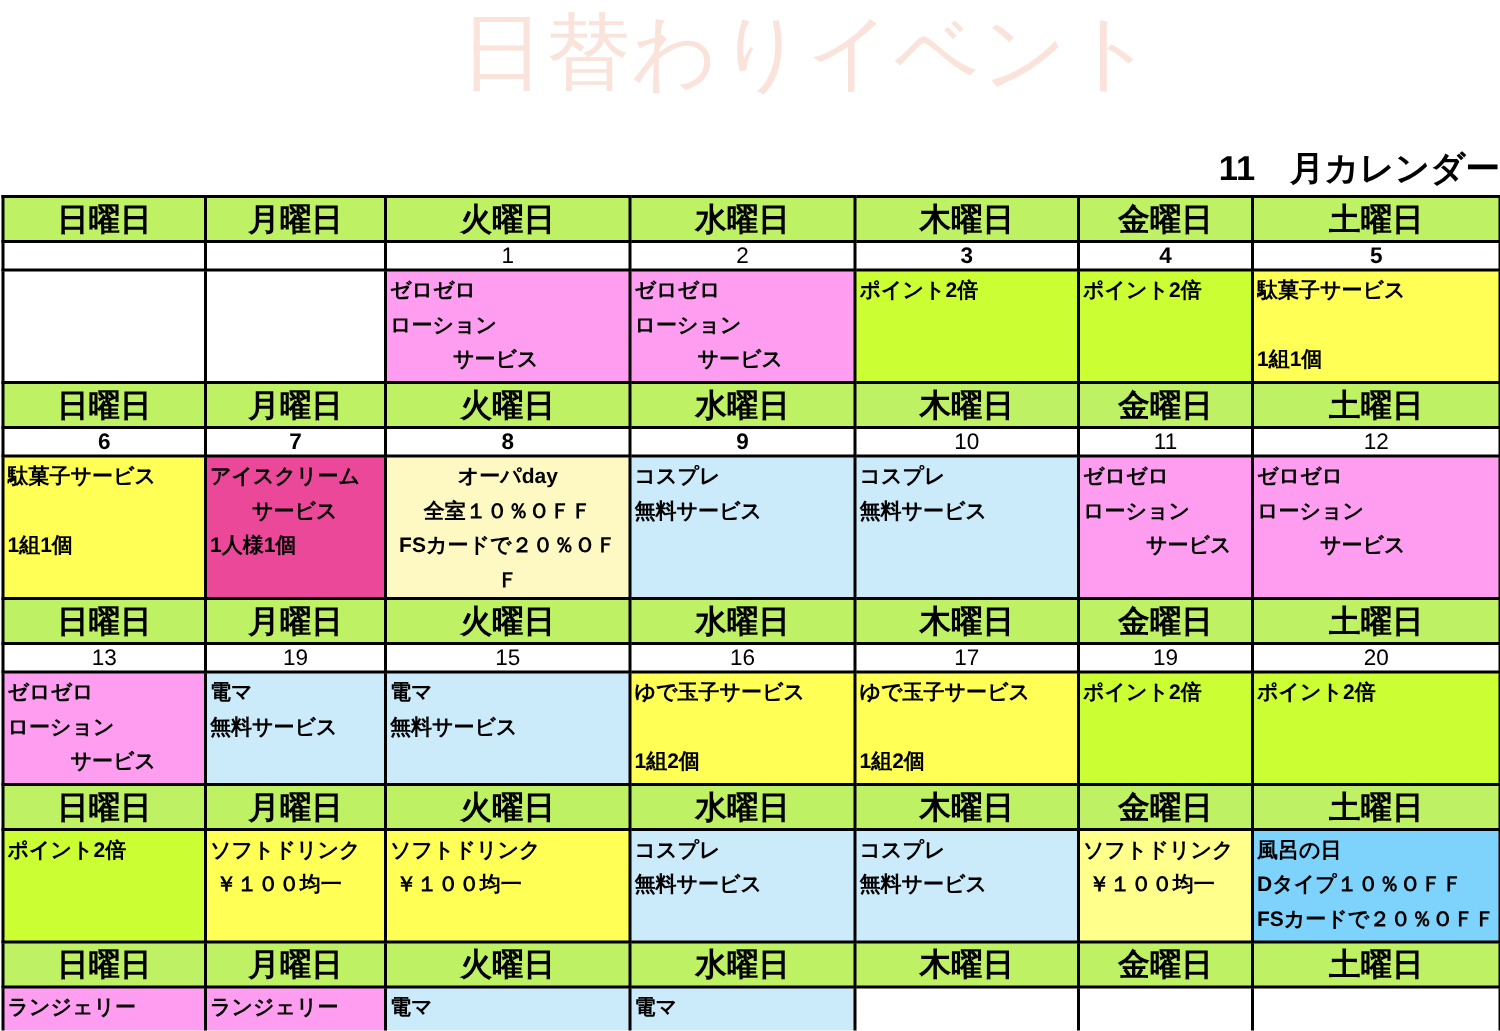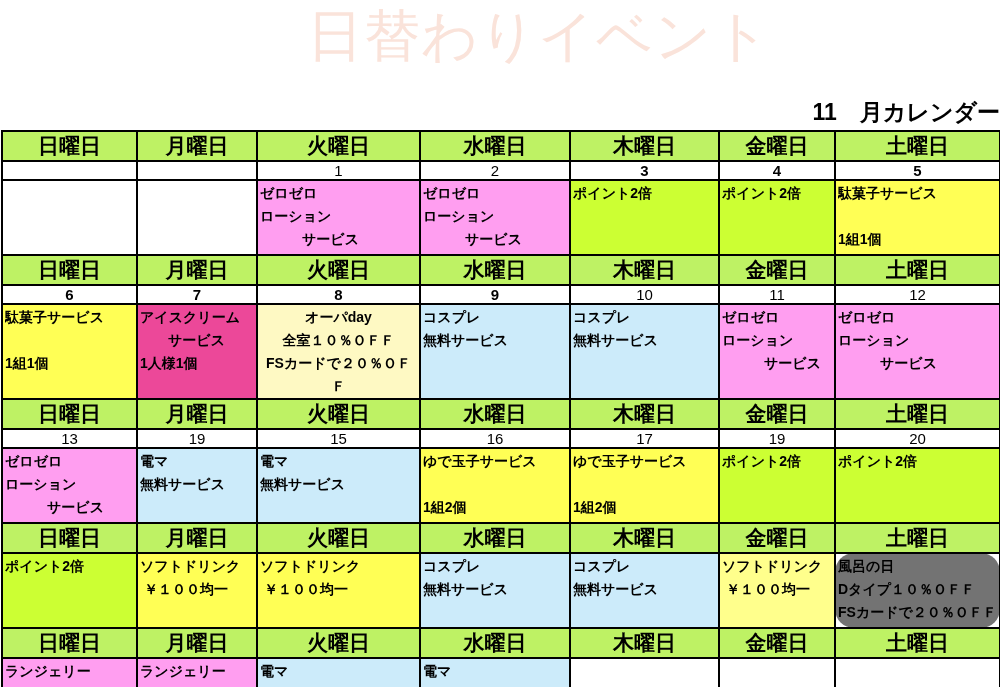--- a/index.html
+++ b/index.html
@@ -236,21 +236,21 @@
           <div class="ev-line">無料サービス</div>
         </td>
         <td class="event-c" style="background-color: rgb(204, 235, 250);">
           <div class="ev-line">コスプレ</div>
           <div class="ev-line">無料サービス</div>
         </td>
         <td class="event-c" style="background-color: rgb(255, 255, 140);">
           <div class="ev-line">ソフトドリンク</div>
           <div class="ev-line"> ￥１００均一</div>
         </td>
-        <td class="event-c" style="background-color: #737373; border-radius: 19px;">
+        <td class="event-c" style="background-color: #7dd3fc;">
           <div class="ev-line">風呂の日</div>
           <div class="ev-line">Dタイプ１０％ＯＦＦ</div>
           <div class="ev-line">FSカードで２０％ＯＦＦ</div>
         </td>
       </tr>
       <tr>
         <th class="day-h">日曜日</th>
         <th class="day-h">月曜日</th>
         <th class="day-h">火曜日</th>
         <th class="day-h">水曜日</th>

